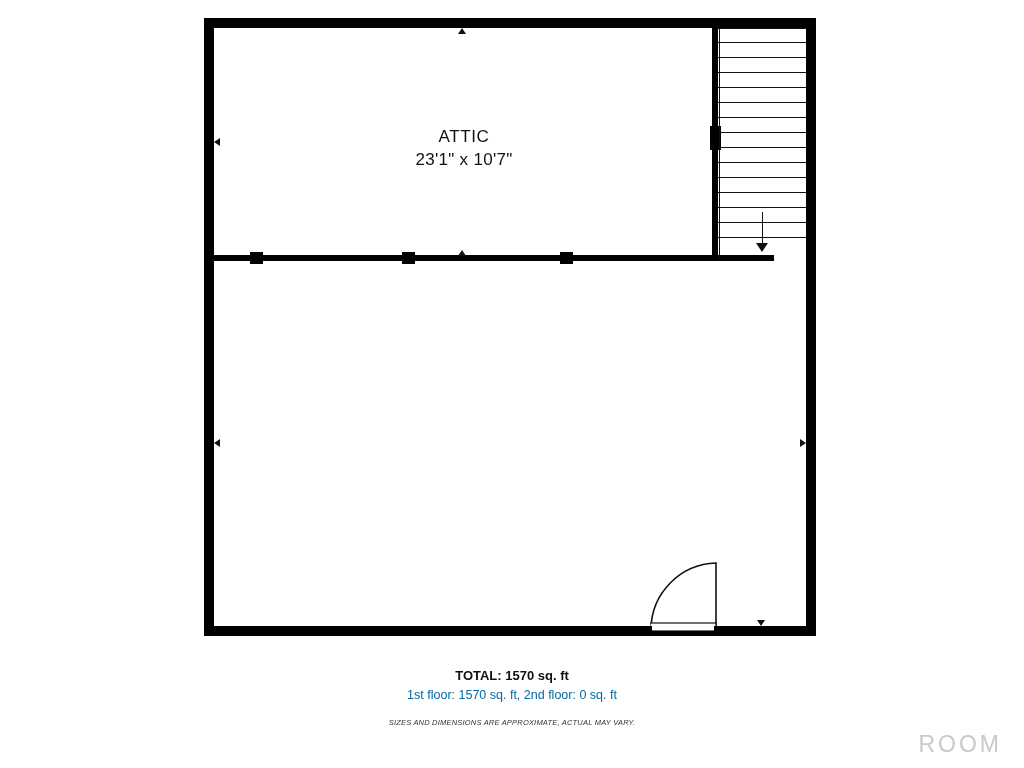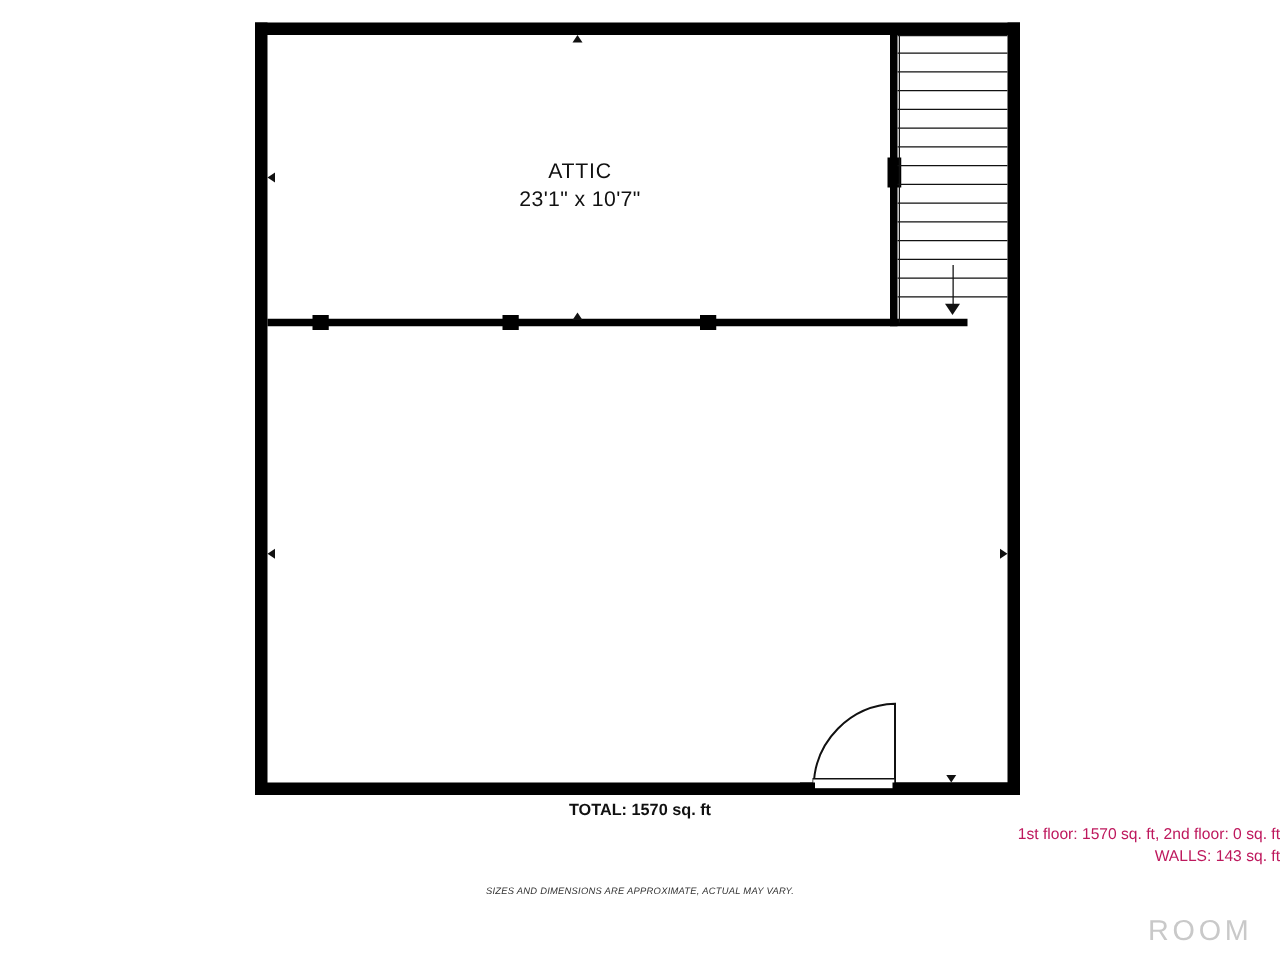--- a/index.html
+++ b/index.html
@@ -108,35 +108,34 @@
   .marker.down {
     border-left: 4px solid transparent;
     border-right: 4px solid transparent;
     border-top: 6px solid #111111;
   }
 
   
   #summary {
     position: absolute;
     left: 0;
-    top: 640px;
+    top: 668px;
     width: 1024px;
     text-align: center;
   }
   #summary .total {
     font-size: 13px;
     font-weight: bold;
     color: #111111;
     margin-bottom: 3px;
   }
   #summary .line {
     font-size: 12.5px;
-    color: #be185d;
+    color: #0369a1;
     line-height: 1.45;
-    text-align: right;
   }
   #summary .disclaimer {
     margin-top: 14px;
     font-size: 7.5px;
     letter-spacing: 0.2px;
     color: #333333;
     font-style: italic;
   }
 
   #watermark {
@@ -209,17 +208,16 @@
     <div class="name">ATTIC</div>
     <div class="dims">23'1" x 10'7"</div>
   </div>
 
 
 </div>
 
 <div id="summary">
   <div class="total">TOTAL: 1570 sq. ft</div>
   <div class="line">1st floor: 1570 sq. ft, 2nd floor: 0 sq. ft</div>
-  <div class="line">WALLS: 143 sq. ft</div>
   <div class="disclaimer">SIZES AND DIMENSIONS ARE APPROXIMATE, ACTUAL MAY VARY.</div>
 </div>
 
 <div id="watermark">ROOM</div>
 
 </body></html>

